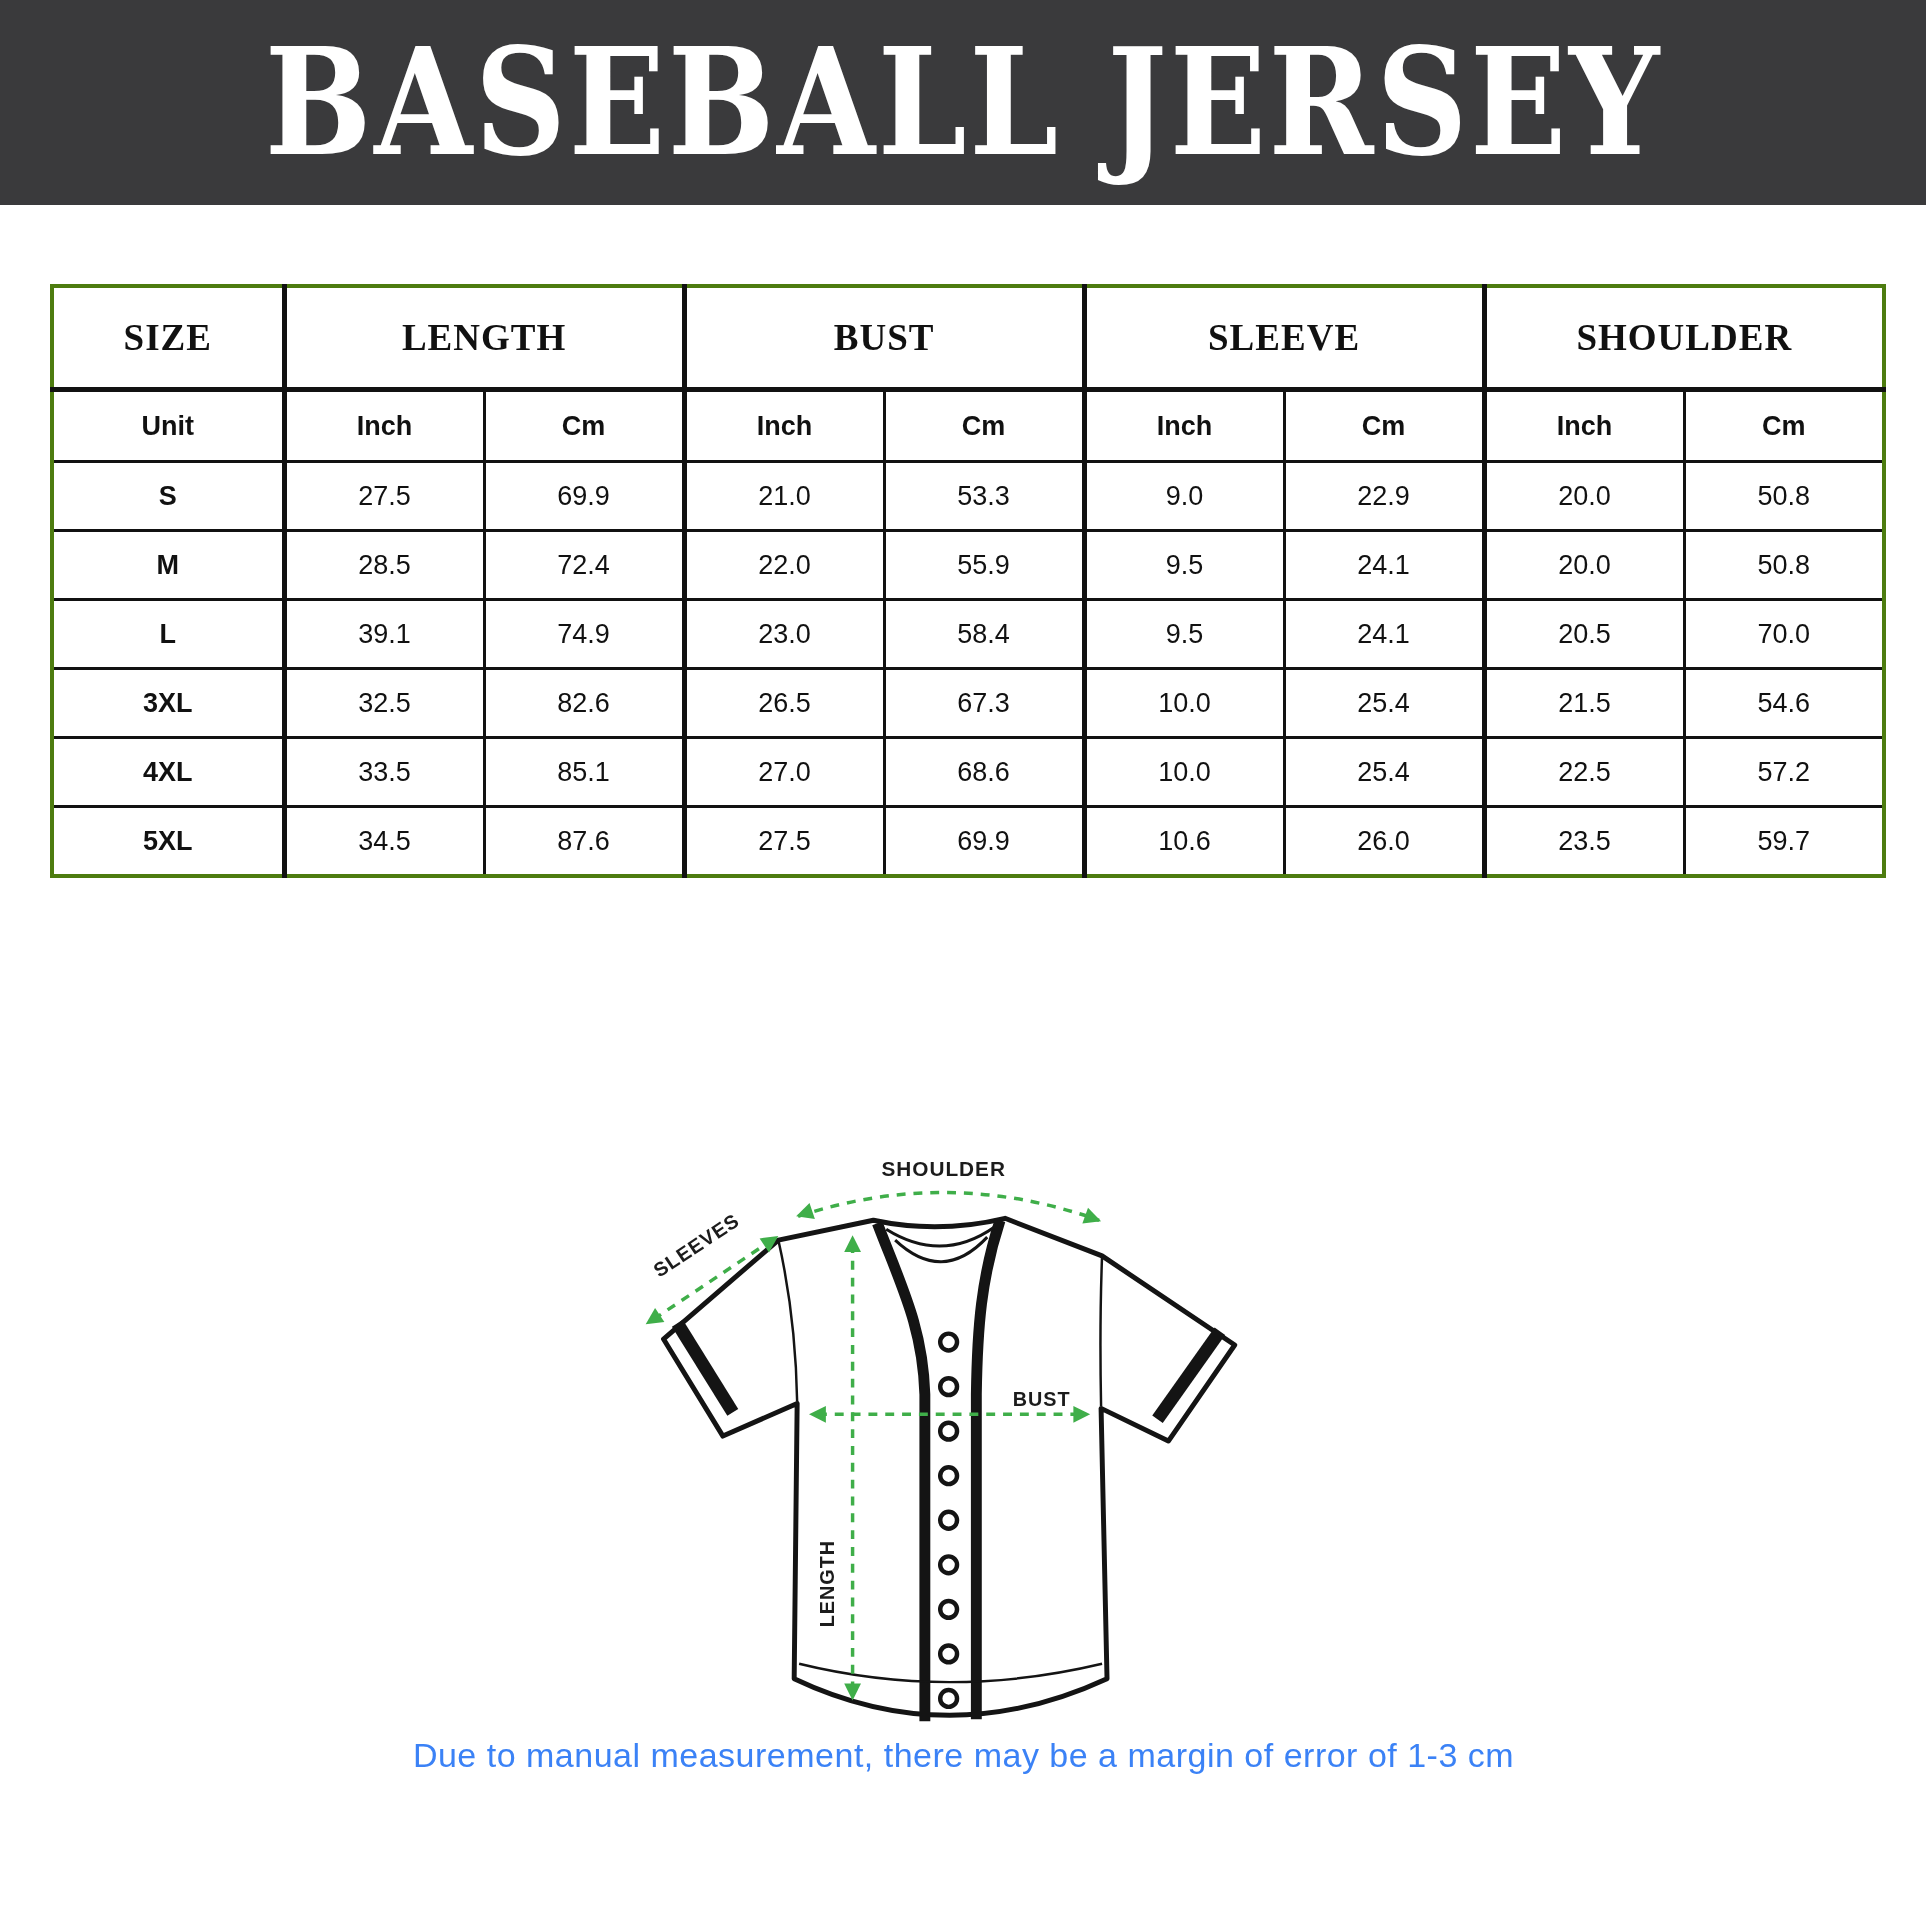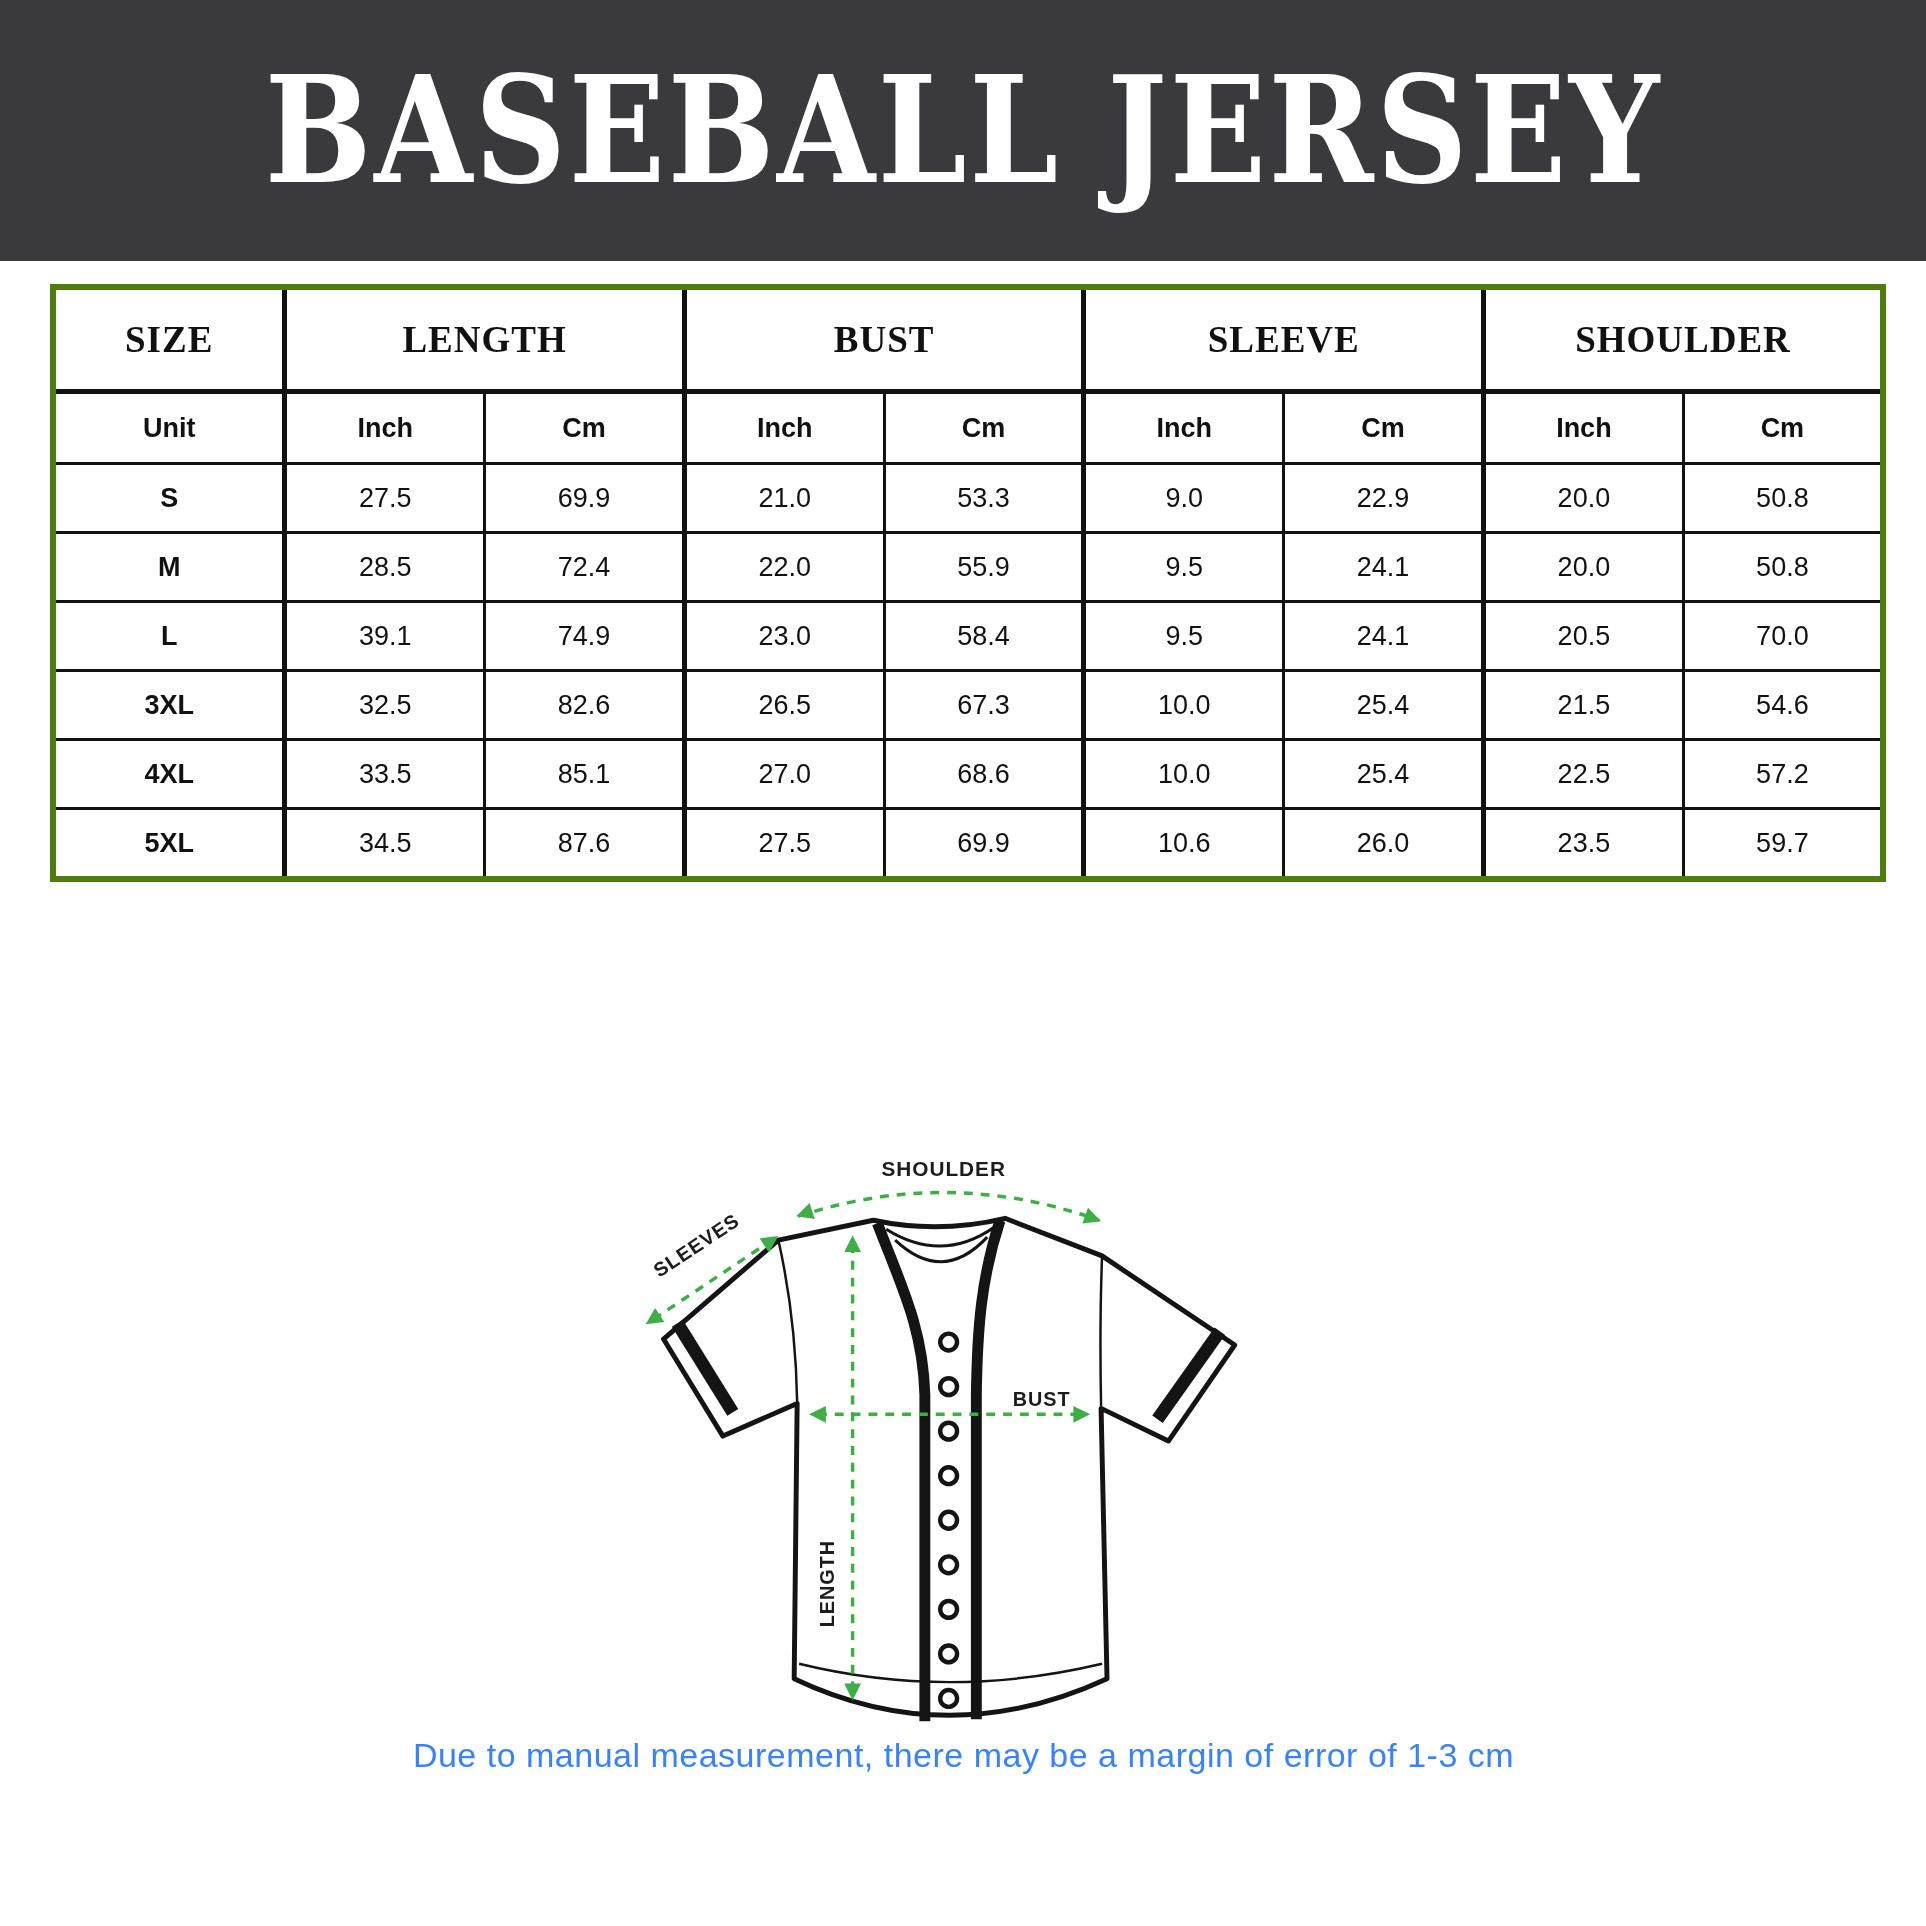--- a/index.html
+++ b/index.html
@@ -2,33 +2,33 @@
 <html><head>
 <meta charset="utf-8">
 <style>
   html,body{margin:0;padding:0;}
   body{
     width:1927px;height:1927px;position:relative;background:#ffffff;
     font-family:"Liberation Sans",sans-serif;overflow:hidden;
   }
   
   .banner{
-    position:absolute;left:0;top:0;width:1927px;height:261px;
+    position:absolute;left:0;top:0;width:1927px;height:205px;
     background:#3A3A3C;display:flex;align-items:center;justify-content:center;
   }
   .banner h1{
     margin:0;color:#ffffff;font-family:"DejaVu Serif","Liberation Serif",serif;
     font-weight:bold;font-size:147px;letter-spacing:3px;white-space:nowrap;
     transform:scaleX(0.86);transform-origin:center;line-height:215px;
   }
   
   table.size-chart{
     position:absolute;left:50px;top:284px;width:1836px;
     border-collapse:collapse;table-layout:fixed;background:#fff;
-    border:6px solid #4d7c0f;
+    border:4px solid #4d7c0f;
   }
   table.size-chart td{
     border:3px solid #111;text-align:center;vertical-align:middle;
     padding:0;color:#111;
   }
   table.size-chart td.group-start{border-left-width:5px;}
   tr.group-header td{
     height:99px;border-bottom-width:5px;
     font-family:"Liberation Serif","DejaVu Serif",serif;
     font-weight:bold;font-size:37px;letter-spacing:1px;

